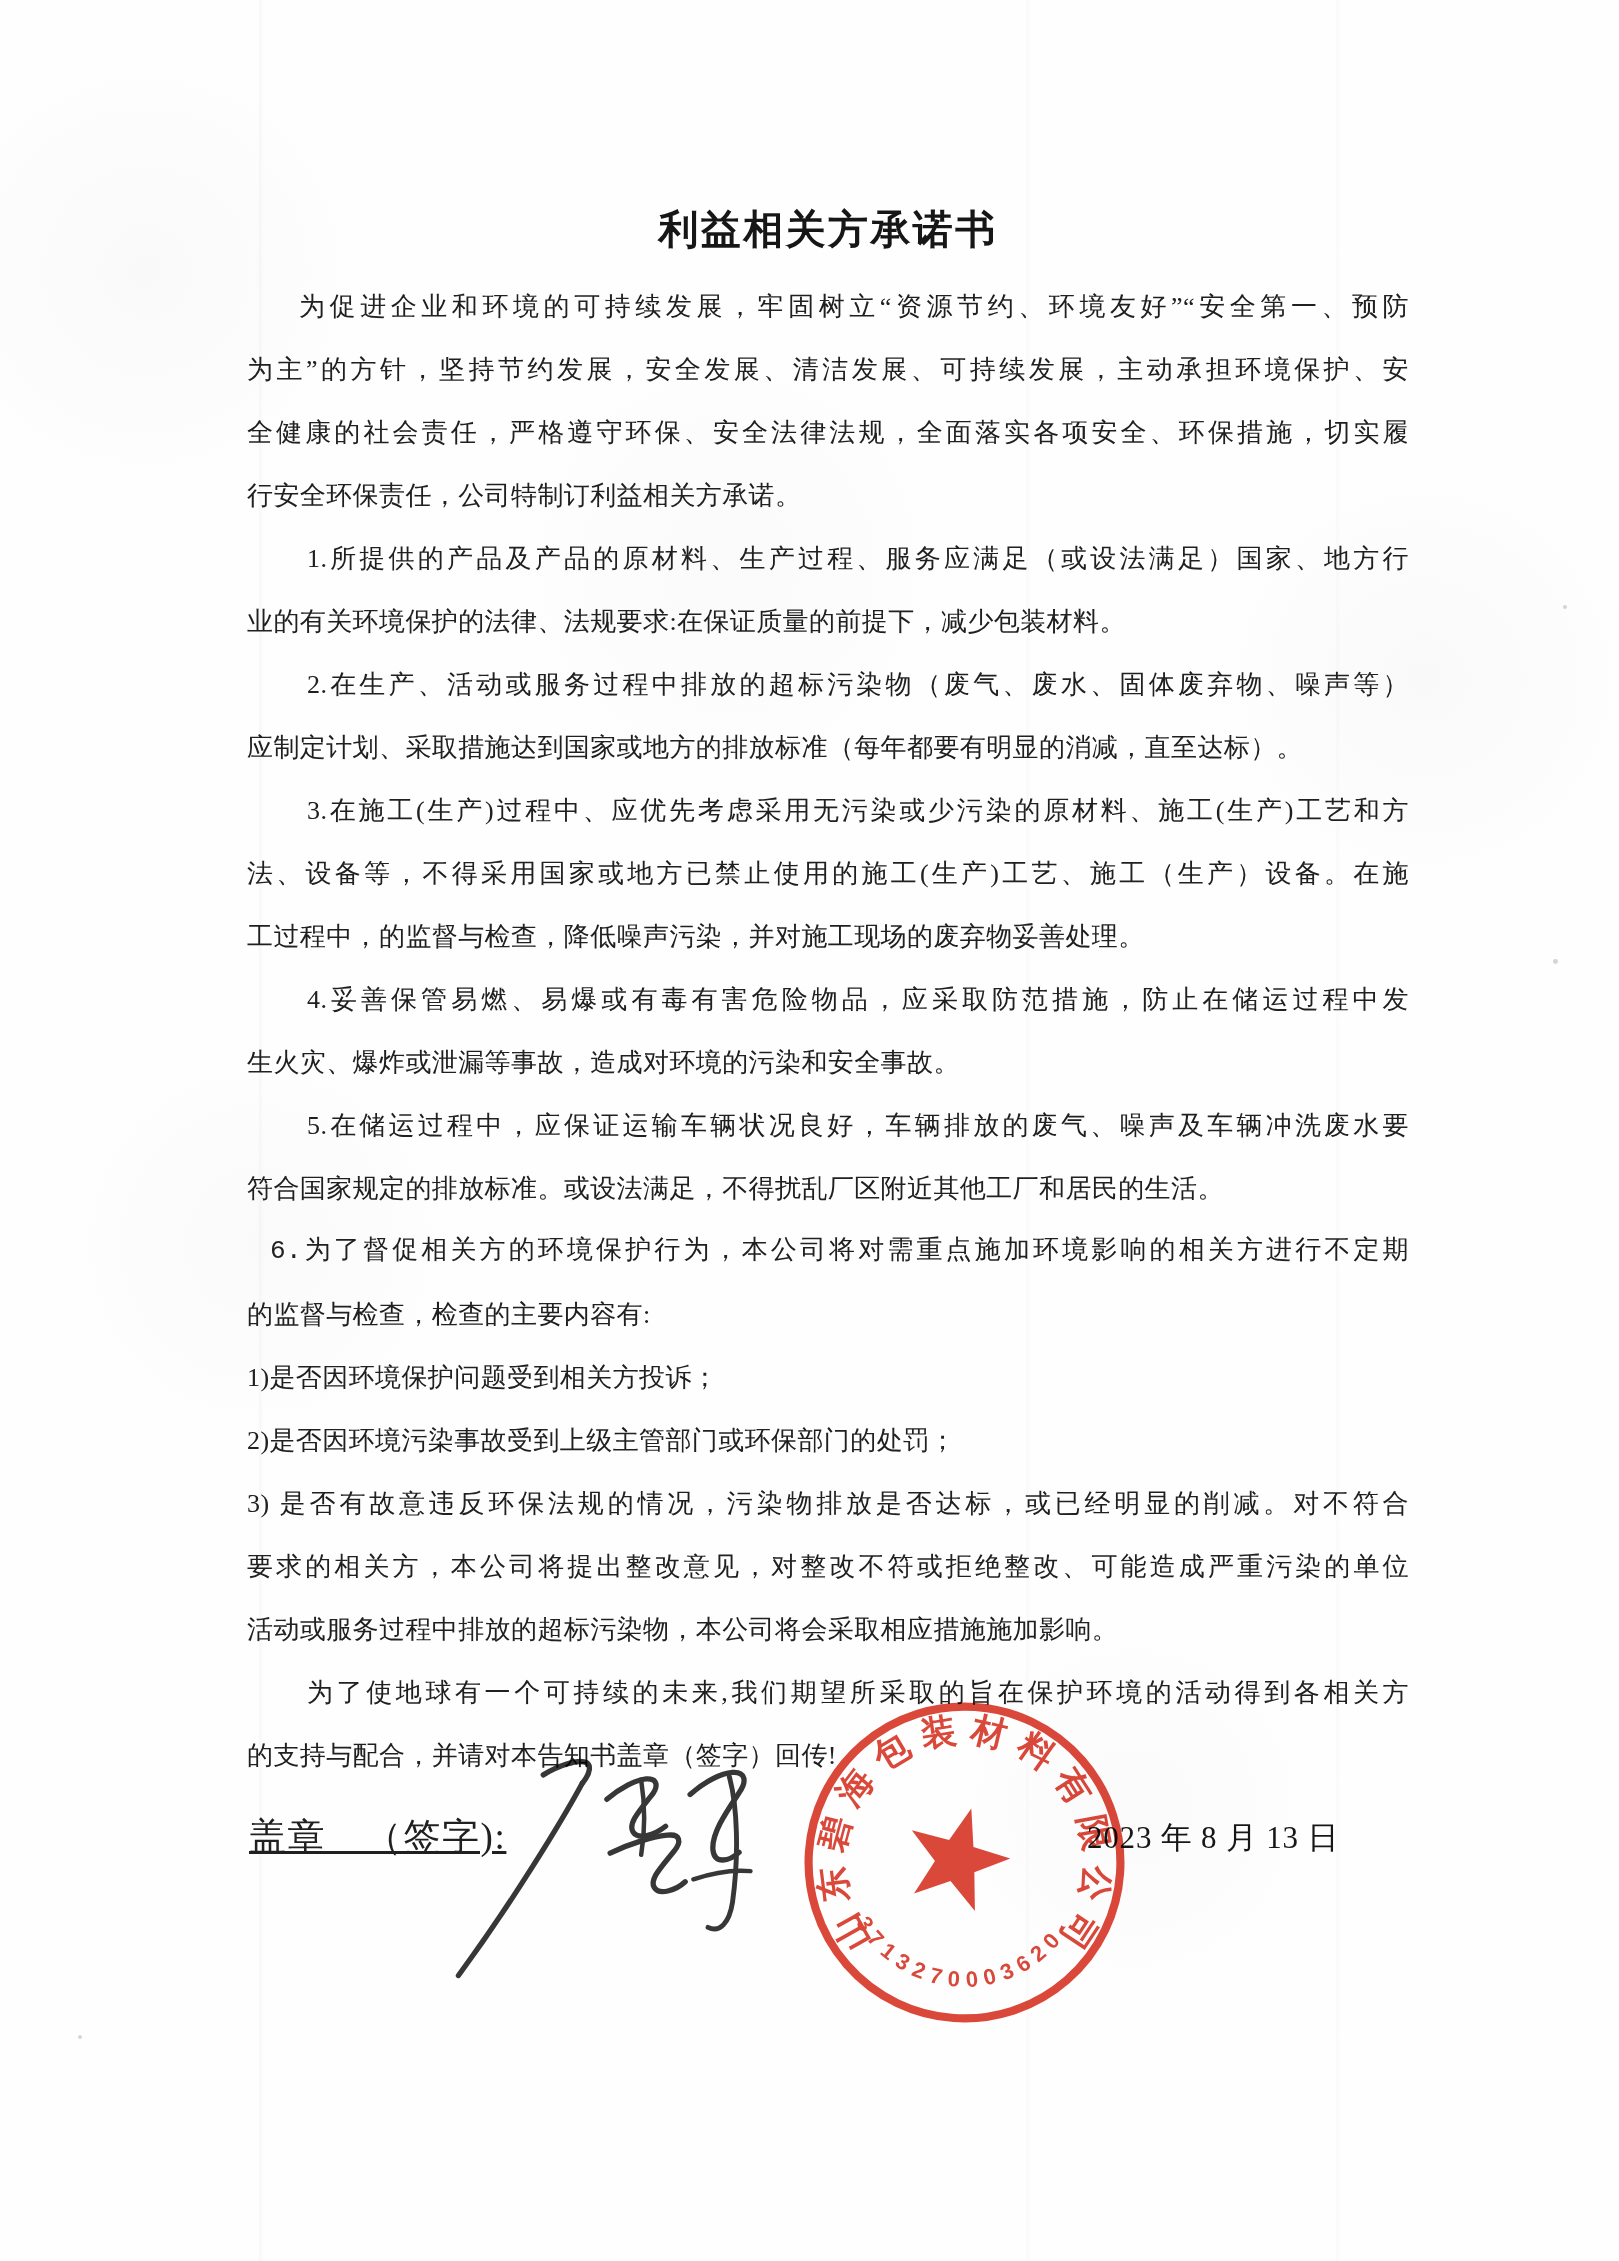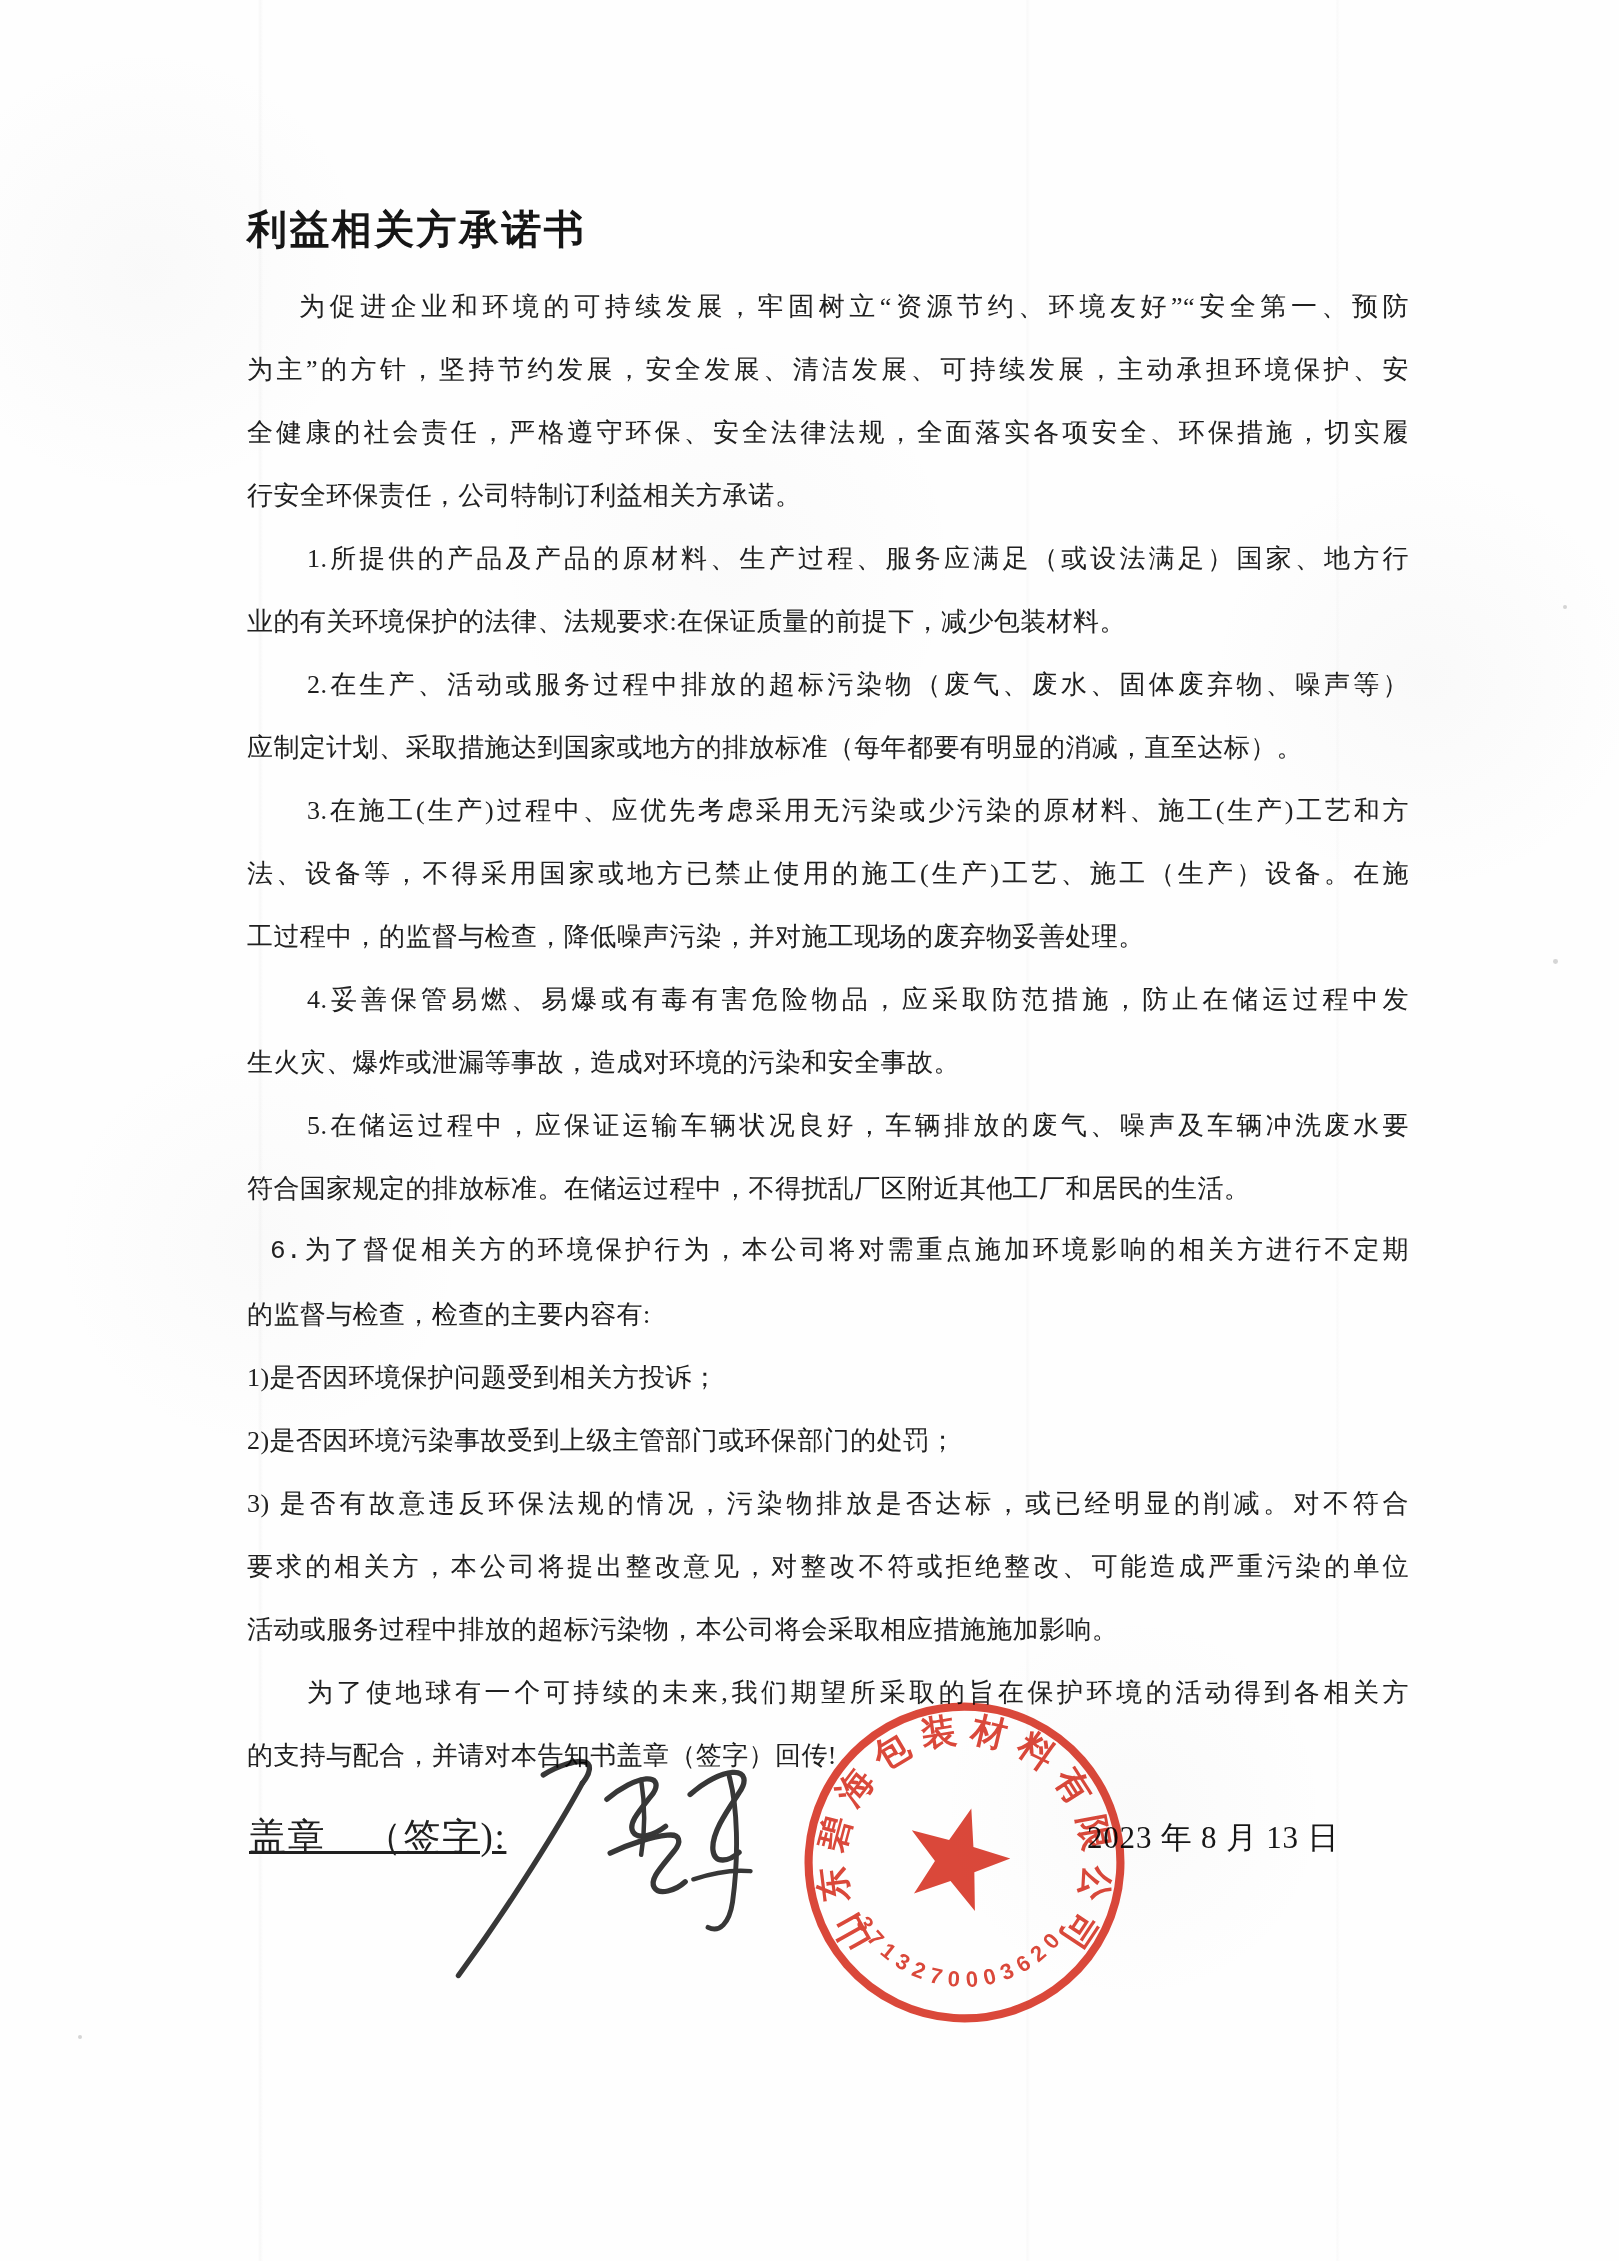--- a/index.html
+++ b/index.html
@@ -19,21 +19,21 @@
       radial-gradient(circle at 88% 30%, rgba(160,160,160,.05), transparent 10%),
       radial-gradient(circle at 16% 55%, rgba(160,160,160,.045), transparent 11%),
       radial-gradient(circle at 70% 80%, rgba(160,160,160,.04), transparent 9%),
       radial-gradient(circle at 45% 25%, rgba(150,150,150,.035), transparent 12%),
       #fefefe;
   }
   .speck{position:absolute;border-radius:50%;background:rgba(90,90,90,.25);}
 
   .doc-title{
     position:absolute;left:247px;top:202px;width:1162px;
-    text-align:left;font-size:40px;font-weight:bold;
+    text-align:center;font-size:40px;font-weight:bold;
     letter-spacing:2.4px;color:#161616;
   }
   .body-col{
     position:absolute;left:247px;top:275px;width:1162px;
     font-size:26px;color:#202020;
   }
   .ln{
     height:63px;line-height:63px;white-space:nowrap;
     text-align:justify;text-justify:inter-character;
     letter-spacing:0.4px;
@@ -79,21 +79,21 @@
   <div class="ln j i2">1.所提供的产品及产品的原材料、生产过程、服务应满足（或设法满足）国家、地方行</div>
   <div class="ln">业的有关环境保护的法律、法规要求:在保证质量的前提下，减少包装材料。</div>
   <div class="ln j i2">2.在生产、活动或服务过程中排放的超标污染物（废气、废水、固体废弃物、噪声等）</div>
   <div class="ln">应制定计划、采取措施达到国家或地方的排放标准（每年都要有明显的消减，直至达标）。</div>
   <div class="ln j i2">3.在施工(生产)过程中、应优先考虑采用无污染或少污染的原材料、施工(生产)工艺和方</div>
   <div class="ln j">法、设备等，不得采用国家或地方已禁止使用的施工(生产)工艺、施工（生产）设备。在施</div>
   <div class="ln">工过程中，的监督与检查，降低噪声污染，并对施工现场的废弃物妥善处理。</div>
   <div class="ln j i2">4.妥善保管易燃、易爆或有毒有害危险物品，应采取防范措施，防止在储运过程中发</div>
   <div class="ln">生火灾、爆炸或泄漏等事故，造成对环境的污染和安全事故。</div>
   <div class="ln j i2">5.在储运过程中，应保证运输车辆状况良好，车辆排放的废气、噪声及车辆冲洗废水要</div>
-  <div class="ln">符合国家规定的排放标准。在储运过程中，不得扰乱厂区附近其他工厂和居民的生活。</div>
+  <div class="ln">符合国家规定的排放标准。或设法满足，不得扰乱厂区附近其他工厂和居民的生活。</div>
   <div class="ln j i3">6.为了督促相关方的环境保护行为，本公司将对需重点施加环境影响的相关方进行不定期</div>
   <div class="ln">的监督与检查，检查的主要内容有:</div>
   <div class="ln">1)是否因环境保护问题受到相关方投诉；</div>
   <div class="ln">2)是否因环境污染事故受到上级主管部门或环保部门的处罚；</div>
   <div class="ln j">3) 是否有故意违反环保法规的情况，污染物排放是否达标，或已经明显的削减。对不符合</div>
   <div class="ln j">要求的相关方，本公司将提出整改意见，对整改不符或拒绝整改、可能造成严重污染的单位</div>
   <div class="ln">活动或服务过程中排放的超标污染物，本公司将会采取相应措施施加影响。</div>
   <div class="ln j i2">为了使地球有一个可持续的未来,我们期望所采取的旨在保护环境的活动得到各相关方</div>
   <div class="ln">的支持与配合，并请对本告知书盖章（签字）回传!</div>
 </div>

